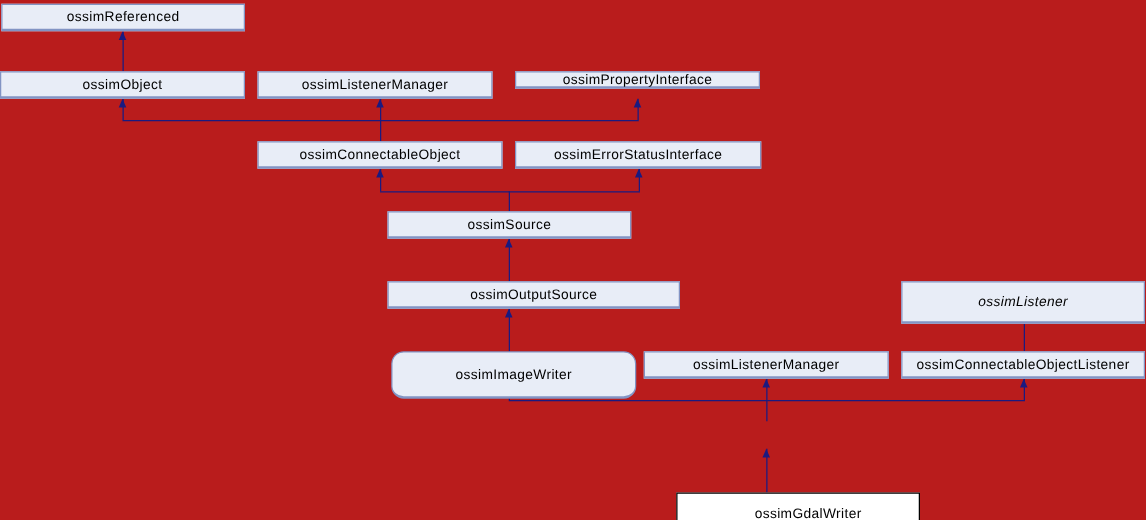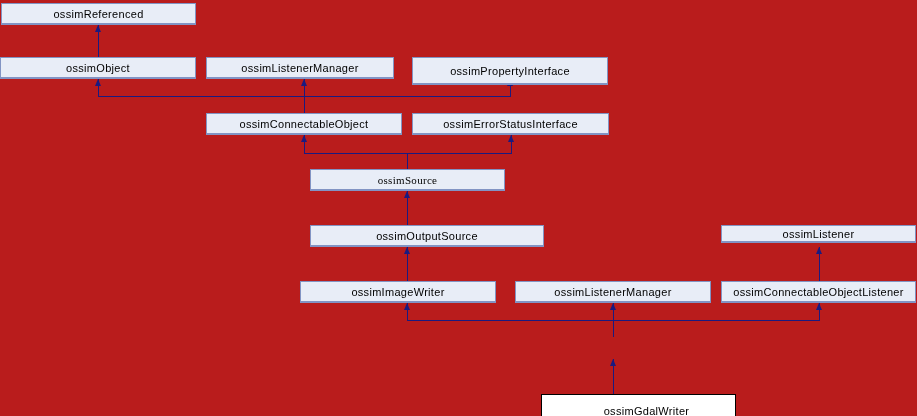--- a/index.html
+++ b/index.html
@@ -84,39 +84,39 @@
     <div class="arrowhead" style="left: 610px; top: 359px; border-bottom-color: rgb(26, 26, 128);"></div>
     <div class="node" style="left: 1px; top: 3px; width: 195px; height: 22px;">
       <span>ossimReferenced</span>
     </div>
     <div class="node" style="left: 0px; top: 57px; width: 196px; height: 22px;">
       <span>ossimObject</span>
     </div>
     <div class="node" style="left: 206px; top: 57px; width: 188px; height: 22px;">
       <span>ossimListenerManager</span>
     </div>
-    <div class="node" style="left: 412px; top: 57px; width: 196px; height: 28px;">
+    <div class="node" style="left: 412px; top: 57px; width: 196px; height: 14px;">
       <span>ossimPropertyInterface</span>
     </div>
     <div class="node" style="left: 206px; top: 113px; width: 196px; height: 22px;">
       <span>ossimConnectableObject</span>
     </div>
     <div class="node" style="left: 412px; top: 113px; width: 197px; height: 22px;">
       <span>ossimErrorStatusInterface</span>
     </div>
-    <div class="node" style="left: 310px; top: 169px; width: 195px; height: 22px; font-family: Liberation Serif, serif;">
+    <div class="node" style="left: 310px; top: 169px; width: 195px; height: 22px;">
       <span>ossimSource</span>
     </div>
     <div class="node" style="left: 310px; top: 225px; width: 234px; height: 22px;">
       <span>ossimOutputSource</span>
     </div>
-    <div class="node" style="left: 721px; top: 225px; width: 195px; height: 18px;">
+    <div class="node" style="left: 721px; top: 225px; width: 195px; height: 34px; font-style: italic;">
       <span>ossimListener</span>
     </div>
-    <div class="node" style="left: 300px; top: 281px; width: 196px; height: 22px;">
+    <div class="node" style="left: 313px; top: 281px; width: 196px; height: 38px; border-radius: 10px;">
       <span>ossimImageWriter</span>
     </div>
     <div class="node" style="left: 515px; top: 281px; width: 196px; height: 22px;">
       <span>ossimListenerManager</span>
     </div>
     <div class="node" style="left: 721px; top: 281px; width: 195px; height: 22px;">
       <span>ossimConnectableObjectListener</span>
     </div>
     <div class="node focus" style="left: 541px; top: 394px; width: 195px; height: 33px; padding-left: 16px;">
       <span>ossimGdalWriter</span>

